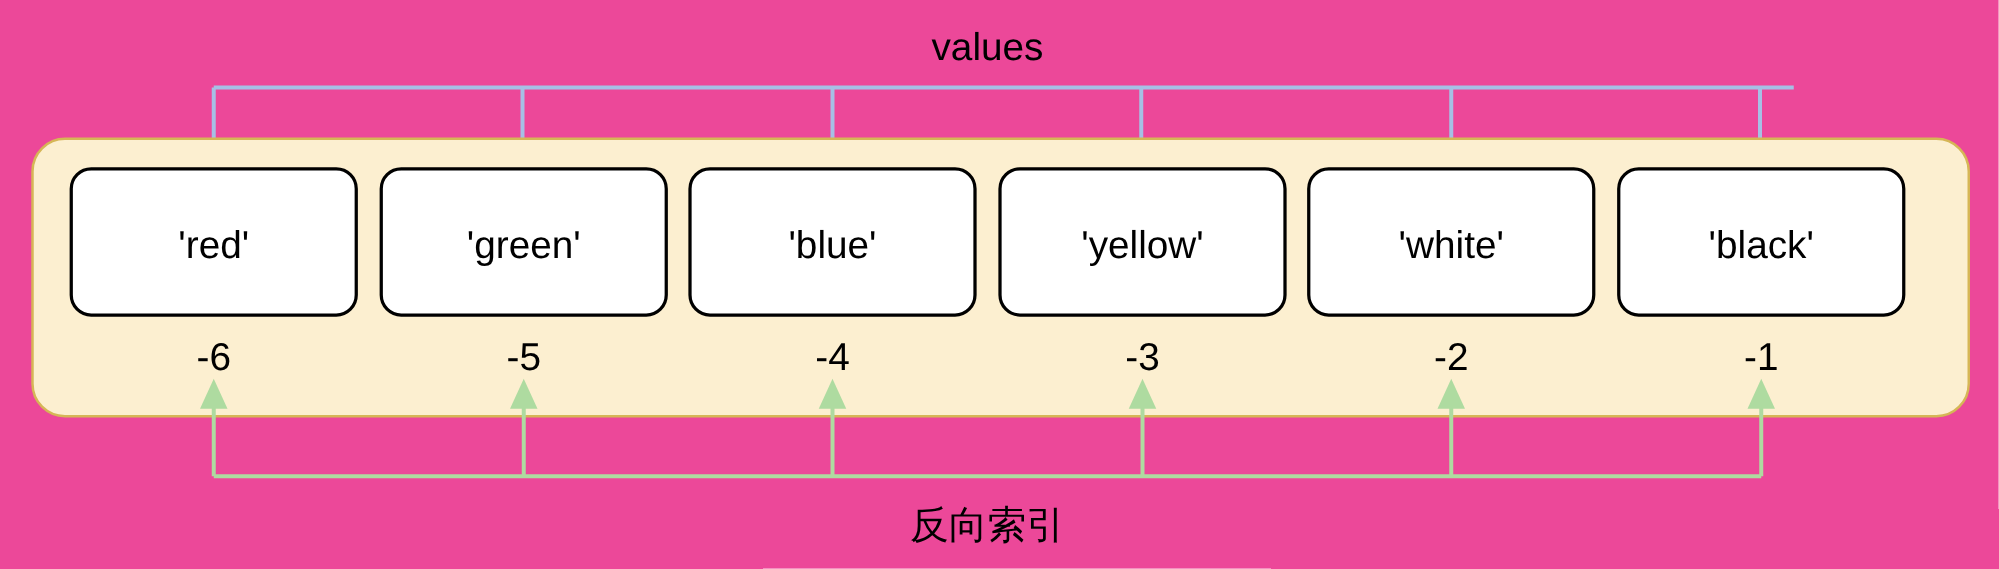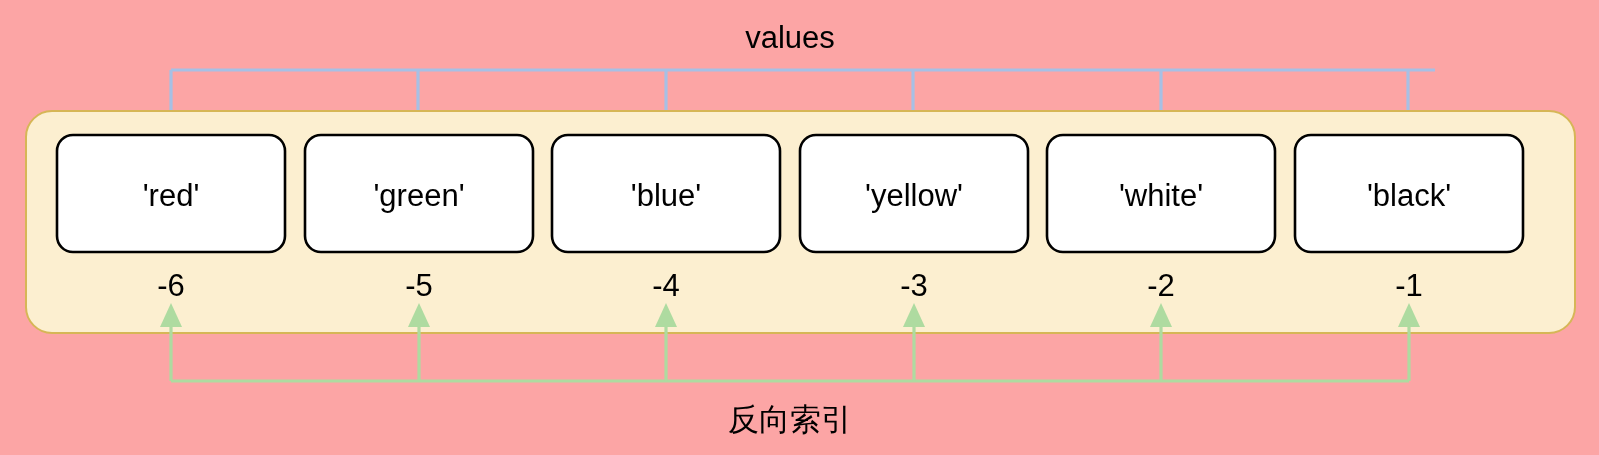--- a/index.html
+++ b/index.html
@@ -8,21 +8,21 @@
     padding: 0;
     background: #ffffff;
   }
   body {
     font-family: "Liberation Sans", "DejaVu Sans", sans-serif;
   }
   #canvas {
     position: relative;
     width: 1599px;
     height: 455px;
-    background: #fca5a5;
+    background: #ec4899;
     overflow: hidden;
   }
   #diagram-svg {
     position: absolute;
     left: 0;
     top: 0;
     width: 1599px;
     height: 455px;
   }
   .svg-label {

